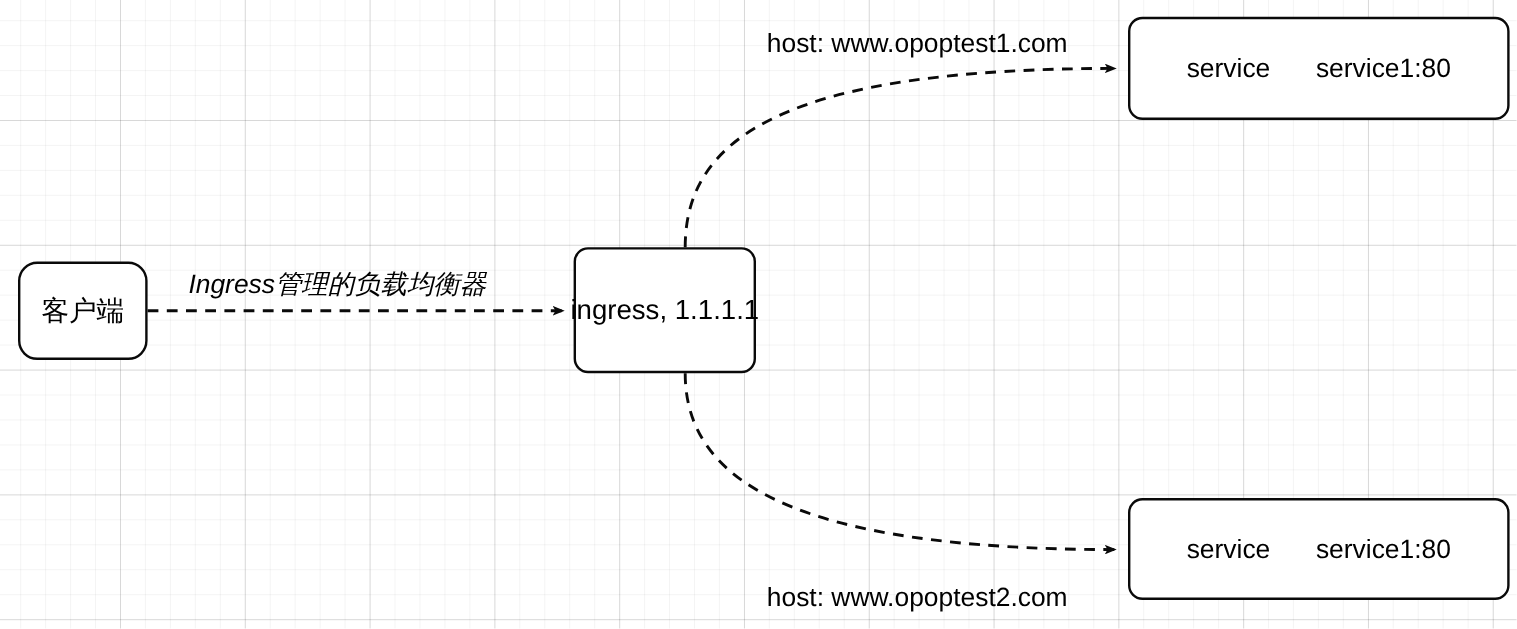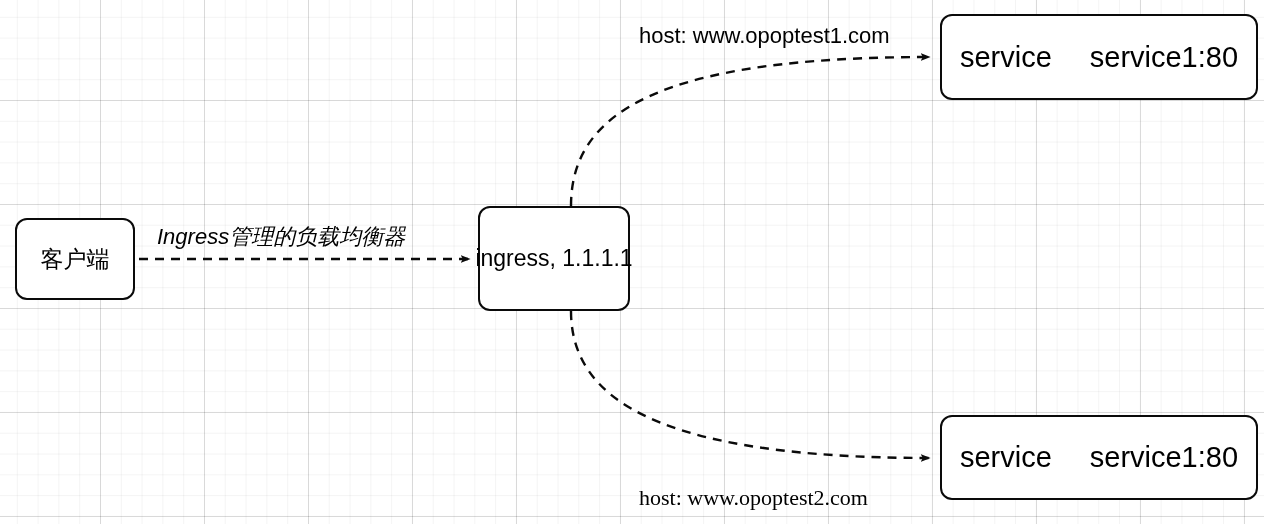--- a/index.html
+++ b/index.html
@@ -53,21 +53,21 @@
   .node-cn {
     font-size: 23px;
   }
   .node-en {
     font-size: 23px;
   }
   .svc-inner {
     display: flex;
     align-items: baseline;
     gap: 38px;
-    font-size: 29px;
+    font-size: 22px;
   }
   .edge-label {
     position: absolute;
     font-size: 22px;
     color: #000000;
     white-space: nowrap;
     line-height: 1;
   }
   svg#edges {
     position: absolute;
@@ -92,21 +92,21 @@
       </marker>
     </defs>
 
     <path fill="none" stroke="#0a0a0a" stroke-width="2.4" stroke-dasharray="9 7" marker-end="url(#arrowhead)" d="M 123 259 L 470 259"></path>
 
     <path fill="none" stroke="#0a0a0a" stroke-width="2.4" stroke-dasharray="9 7" marker-end="url(#arrowhead)" d="M 571 206 C 571 112 660 57 930 57"></path>
 
     <path fill="none" stroke="#0a0a0a" stroke-width="2.4" stroke-dasharray="9 7" marker-end="url(#arrowhead)" d="M 571 311 C 571 400 660 458 930 458"></path>
   </svg>
 
-  <div class="node" style="left:15px; top:218px; width:120px; height:82px;">
+  <div class="node" style="left:15px; top:218px; width:108px; height:82px;border-radius:16px;">
     <span class="node-label node-cn">客户端</span>
   </div>
 
   <div class="node" style="left:478px; top:206px; width:152px; height:105px;">
     <span class="node-label node-en">ingress, 1.1.1.1</span>
   </div>
 
   <div class="node" style="left:940px; top:14px; width:318px; height:86px;">
     <div class="svc-inner">
       <span>service</span>
@@ -118,15 +118,15 @@
     <div class="svc-inner">
       <span>service</span>
       <span>service1:80</span>
     </div>
   </div>
 
   <div class="edge-label" style="left:157px; top:226px;font-style:italic;">Ingress管理的负载均衡器</div>
 
   <div class="edge-label" style="left:639px; top:25px;">host: www.opoptest1.com</div>
 
-  <div class="edge-label" style="left:639px; top:487px;font-family:Liberation Serif, serif;">host: www.opoptest2.com</div>
+  <div class="edge-label" style="left:639px; top:487px;">host: www.opoptest2.com</div>
 
 </div>
 
 </body></html>

